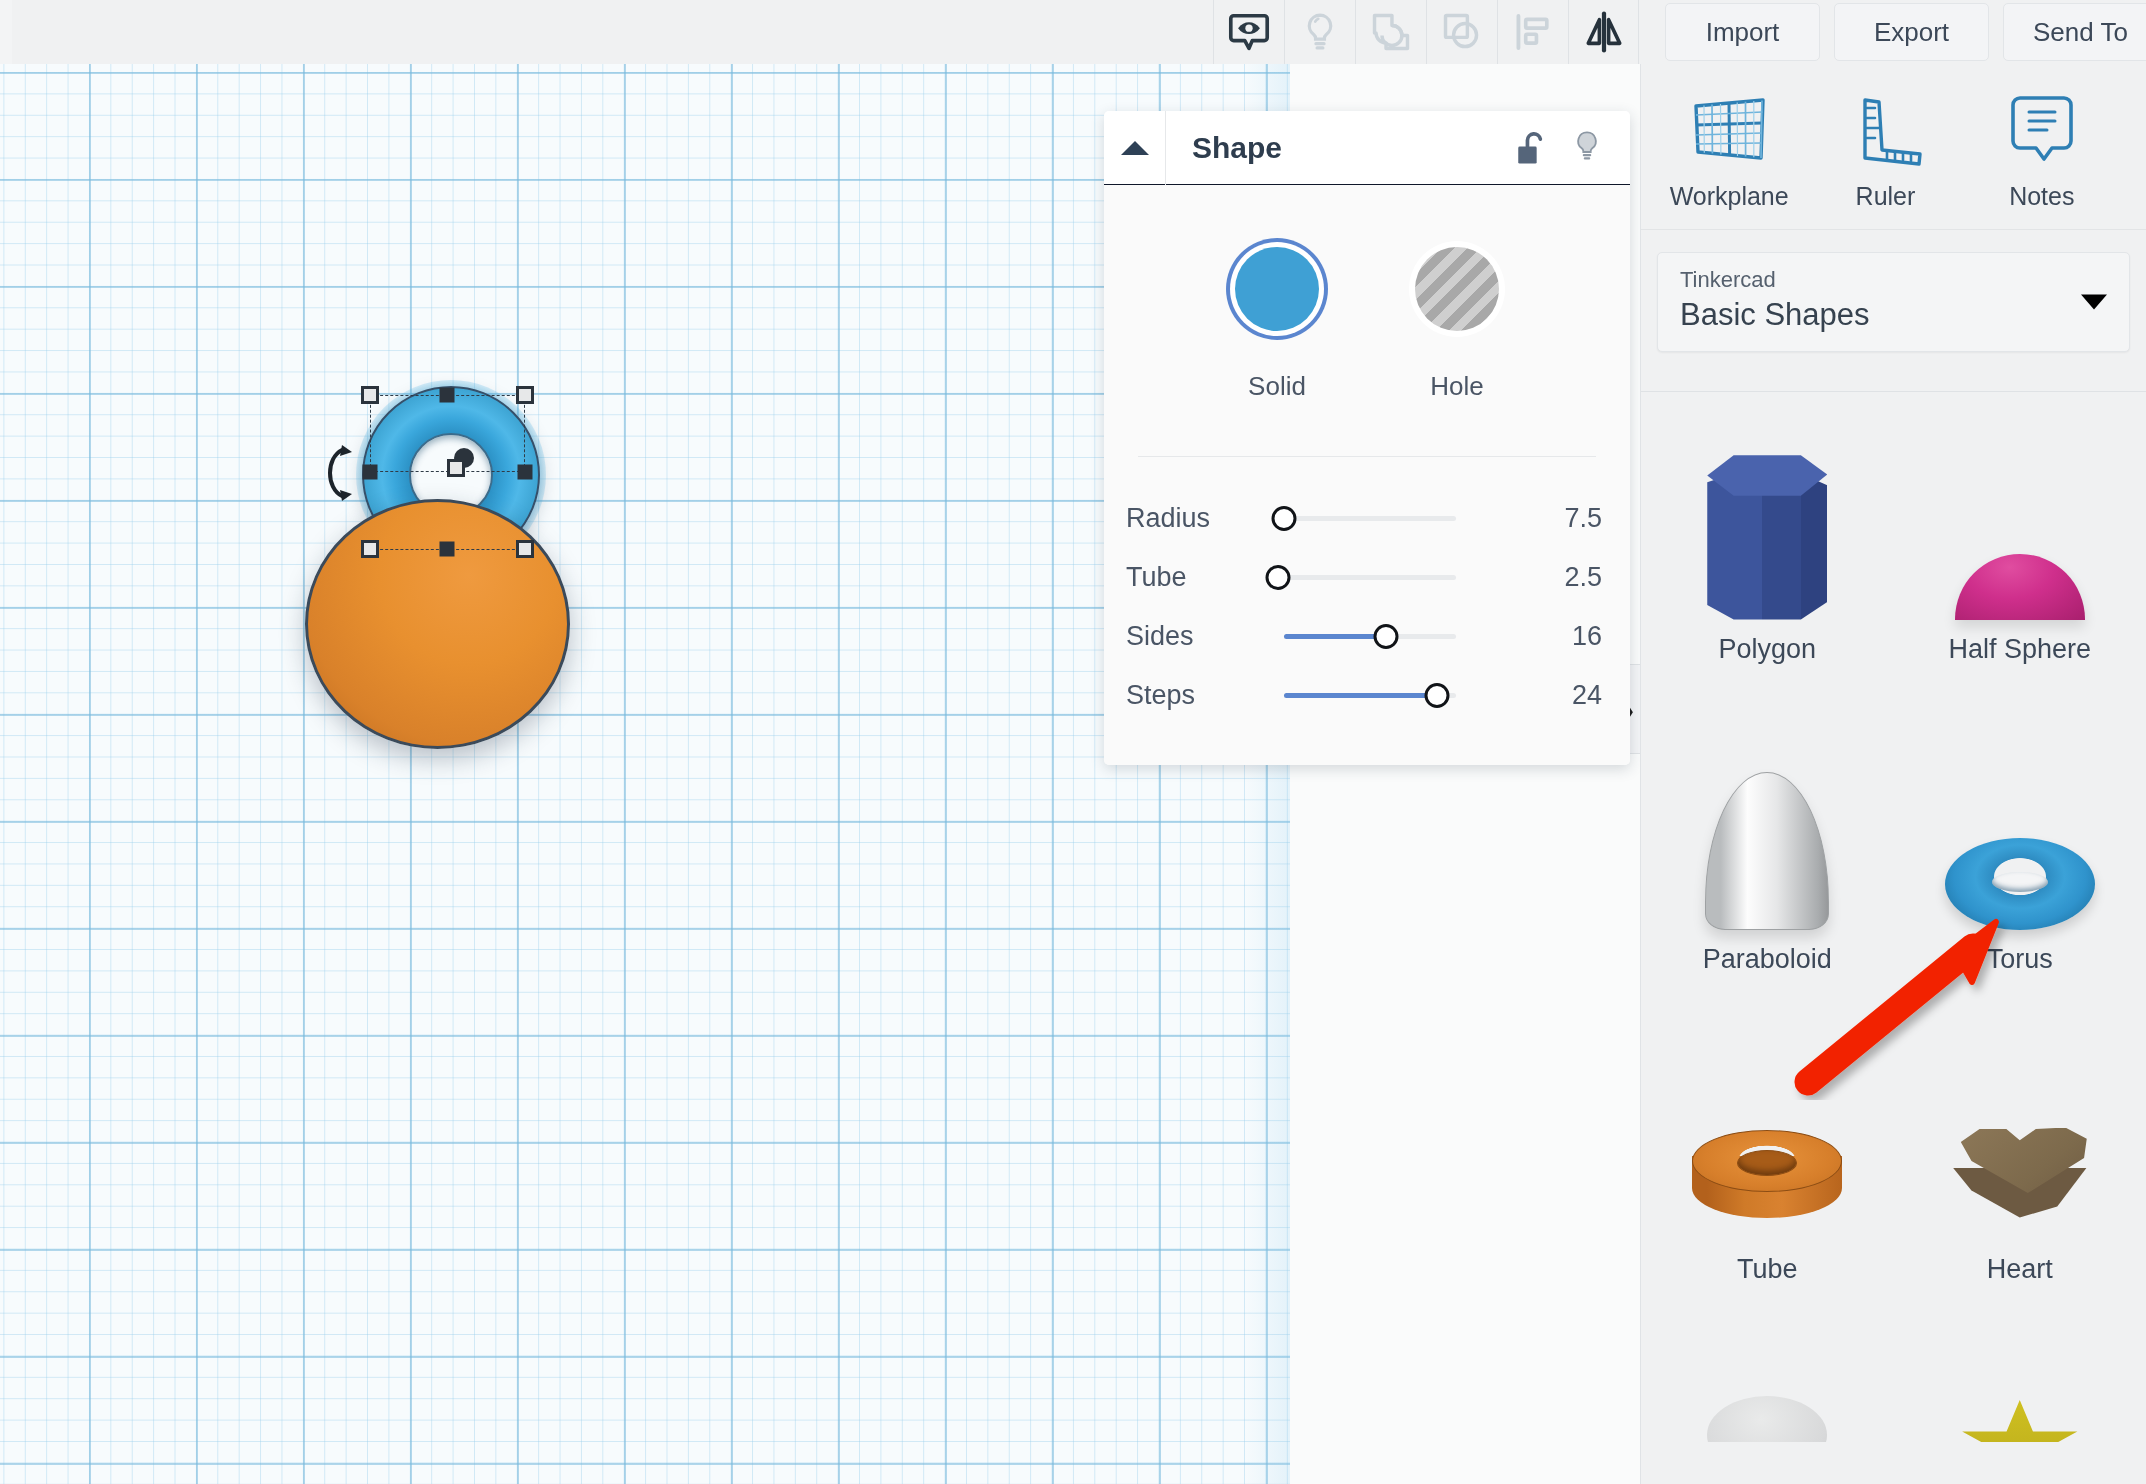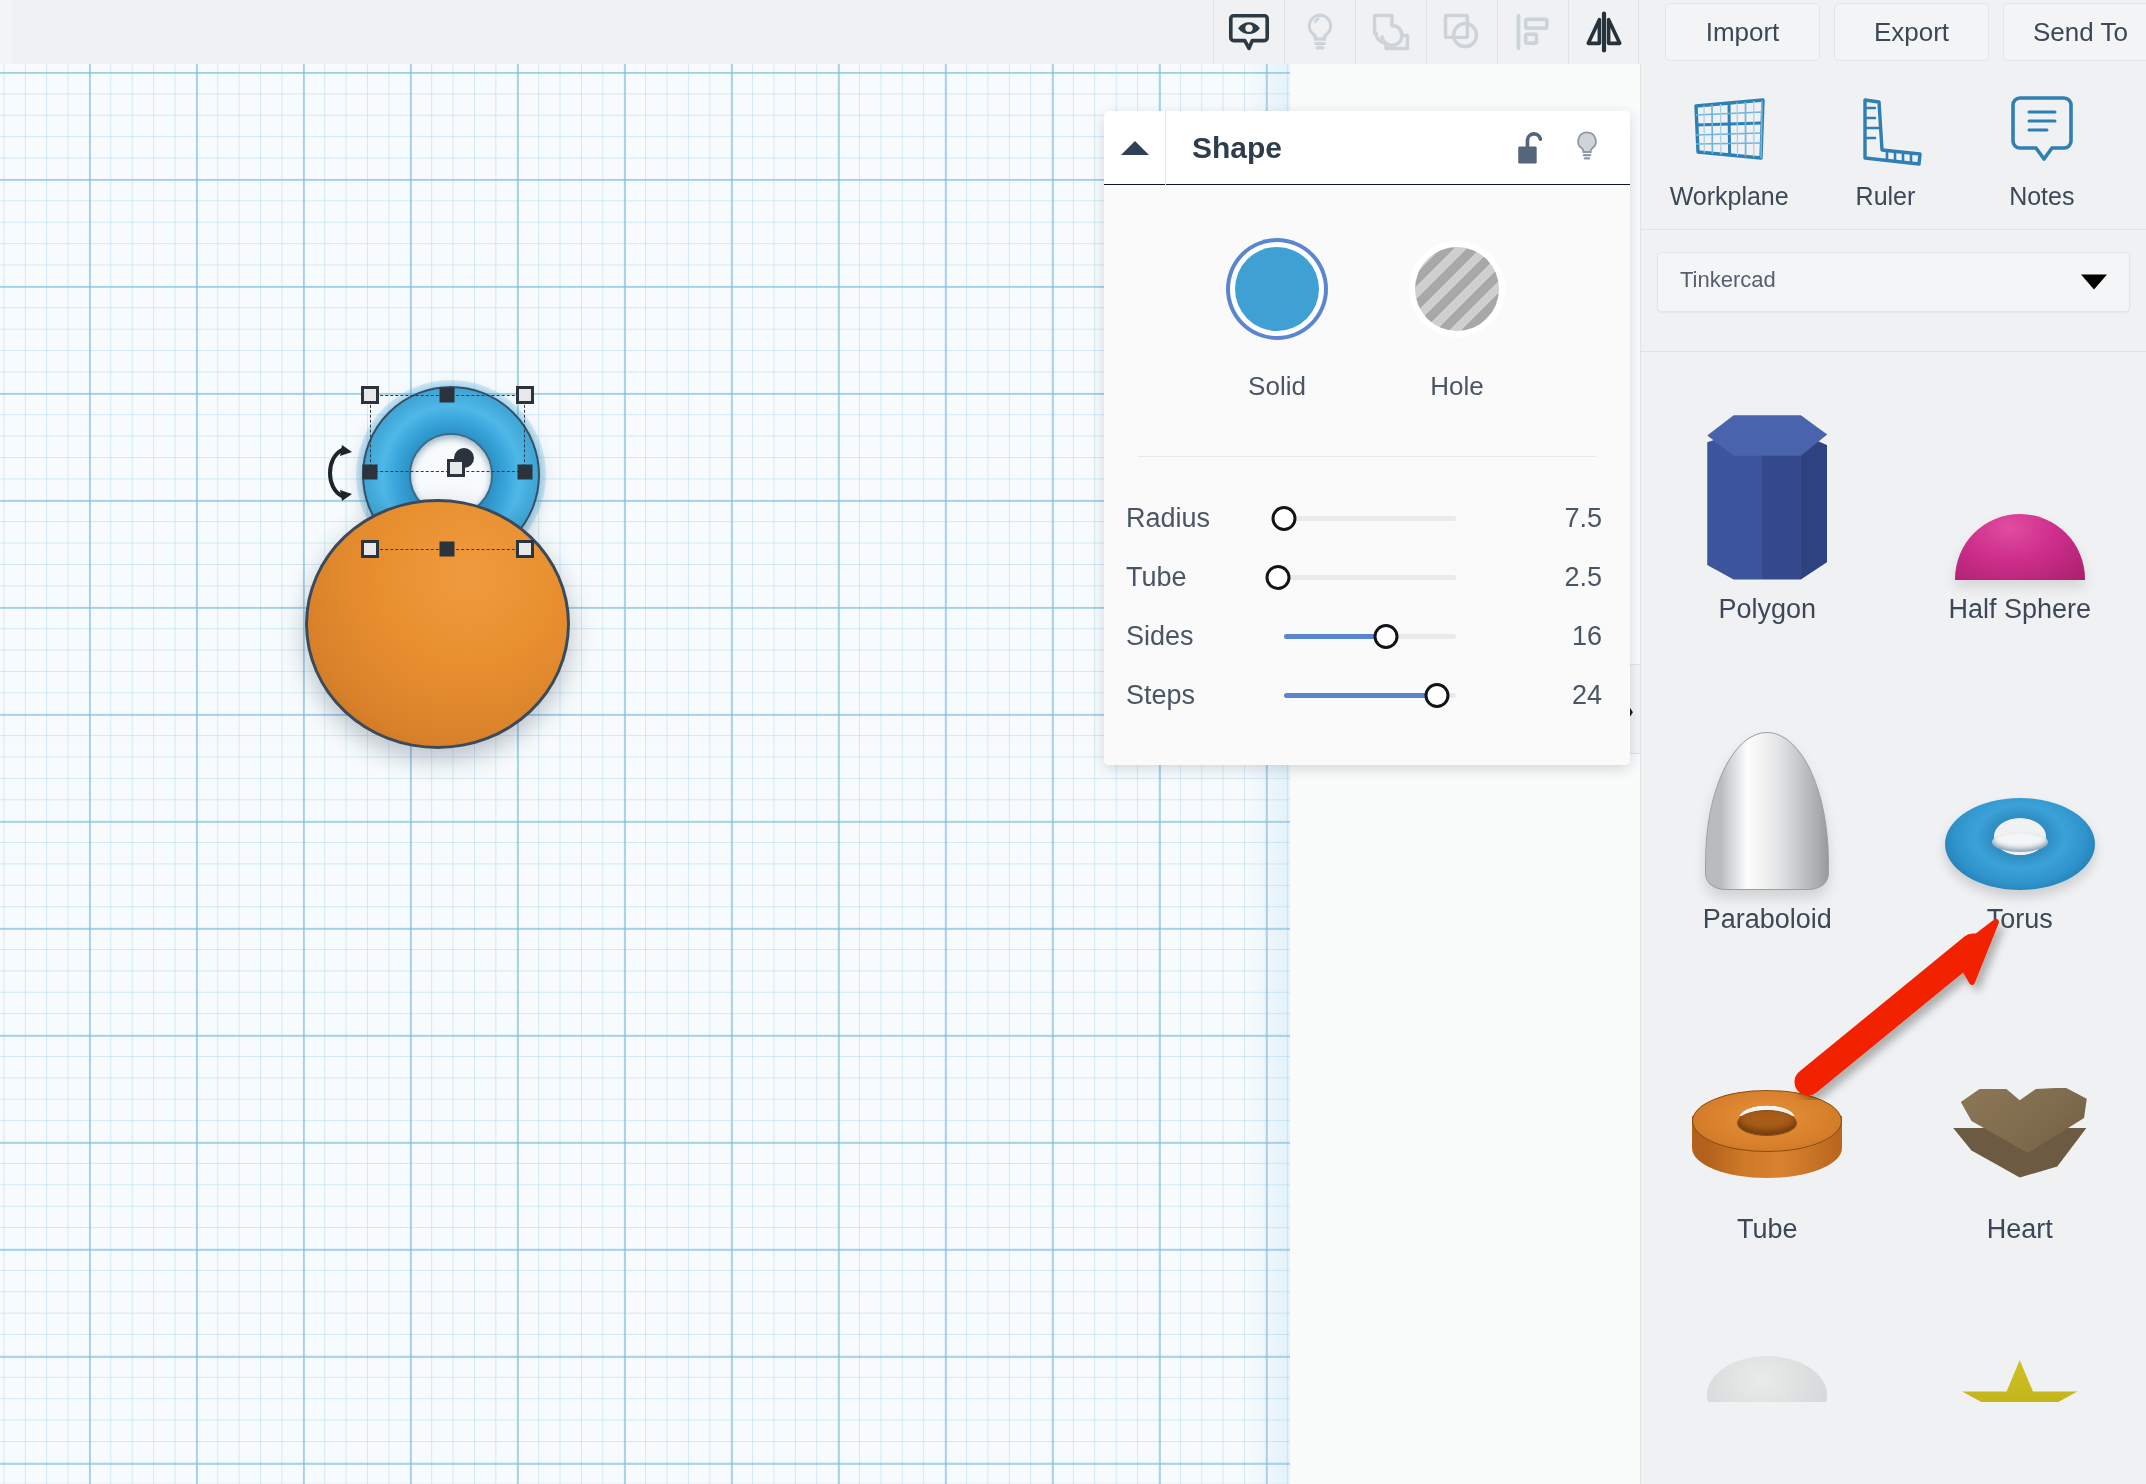--- a/index.html
+++ b/index.html
@@ -541,20 +541,21 @@
         <svg width="84" height="78" viewBox="0 0 84 78" fill="none">
           <path d="M20 6 h44 a7 7 0 0 1 7 7 v36 a7 7 0 0 1-7 7 h-12 l-8 11 -8-11 h-16 a7 7 0 0 1-7-7 v-36 a7 7 0 0 1 7-7 Z" stroke="#2e7fb4" stroke-width="3.6" fill="none" stroke-linejoin="round"></path>
           <path d="M29 20 h26 M29 29 h26 M29 38 h18" stroke="#2e7fb4" stroke-width="3" stroke-linecap="round"></path>
         </svg>
         <div class="sb-tool-label">Notes</div>
       </div>
     </div>
 
     <div class="sb-select">
       <div class="sup">Tinkercad</div>
+      <div class="main">Basic Shapes</div>
       <div class="sb-caret"></div>
     </div>
 
     <div class="sb-scroll">
 
       <div class="sb-cliprow">
         <div class="ghost">&nbsp;</div>
       </div>
 
       <div class="grid">

